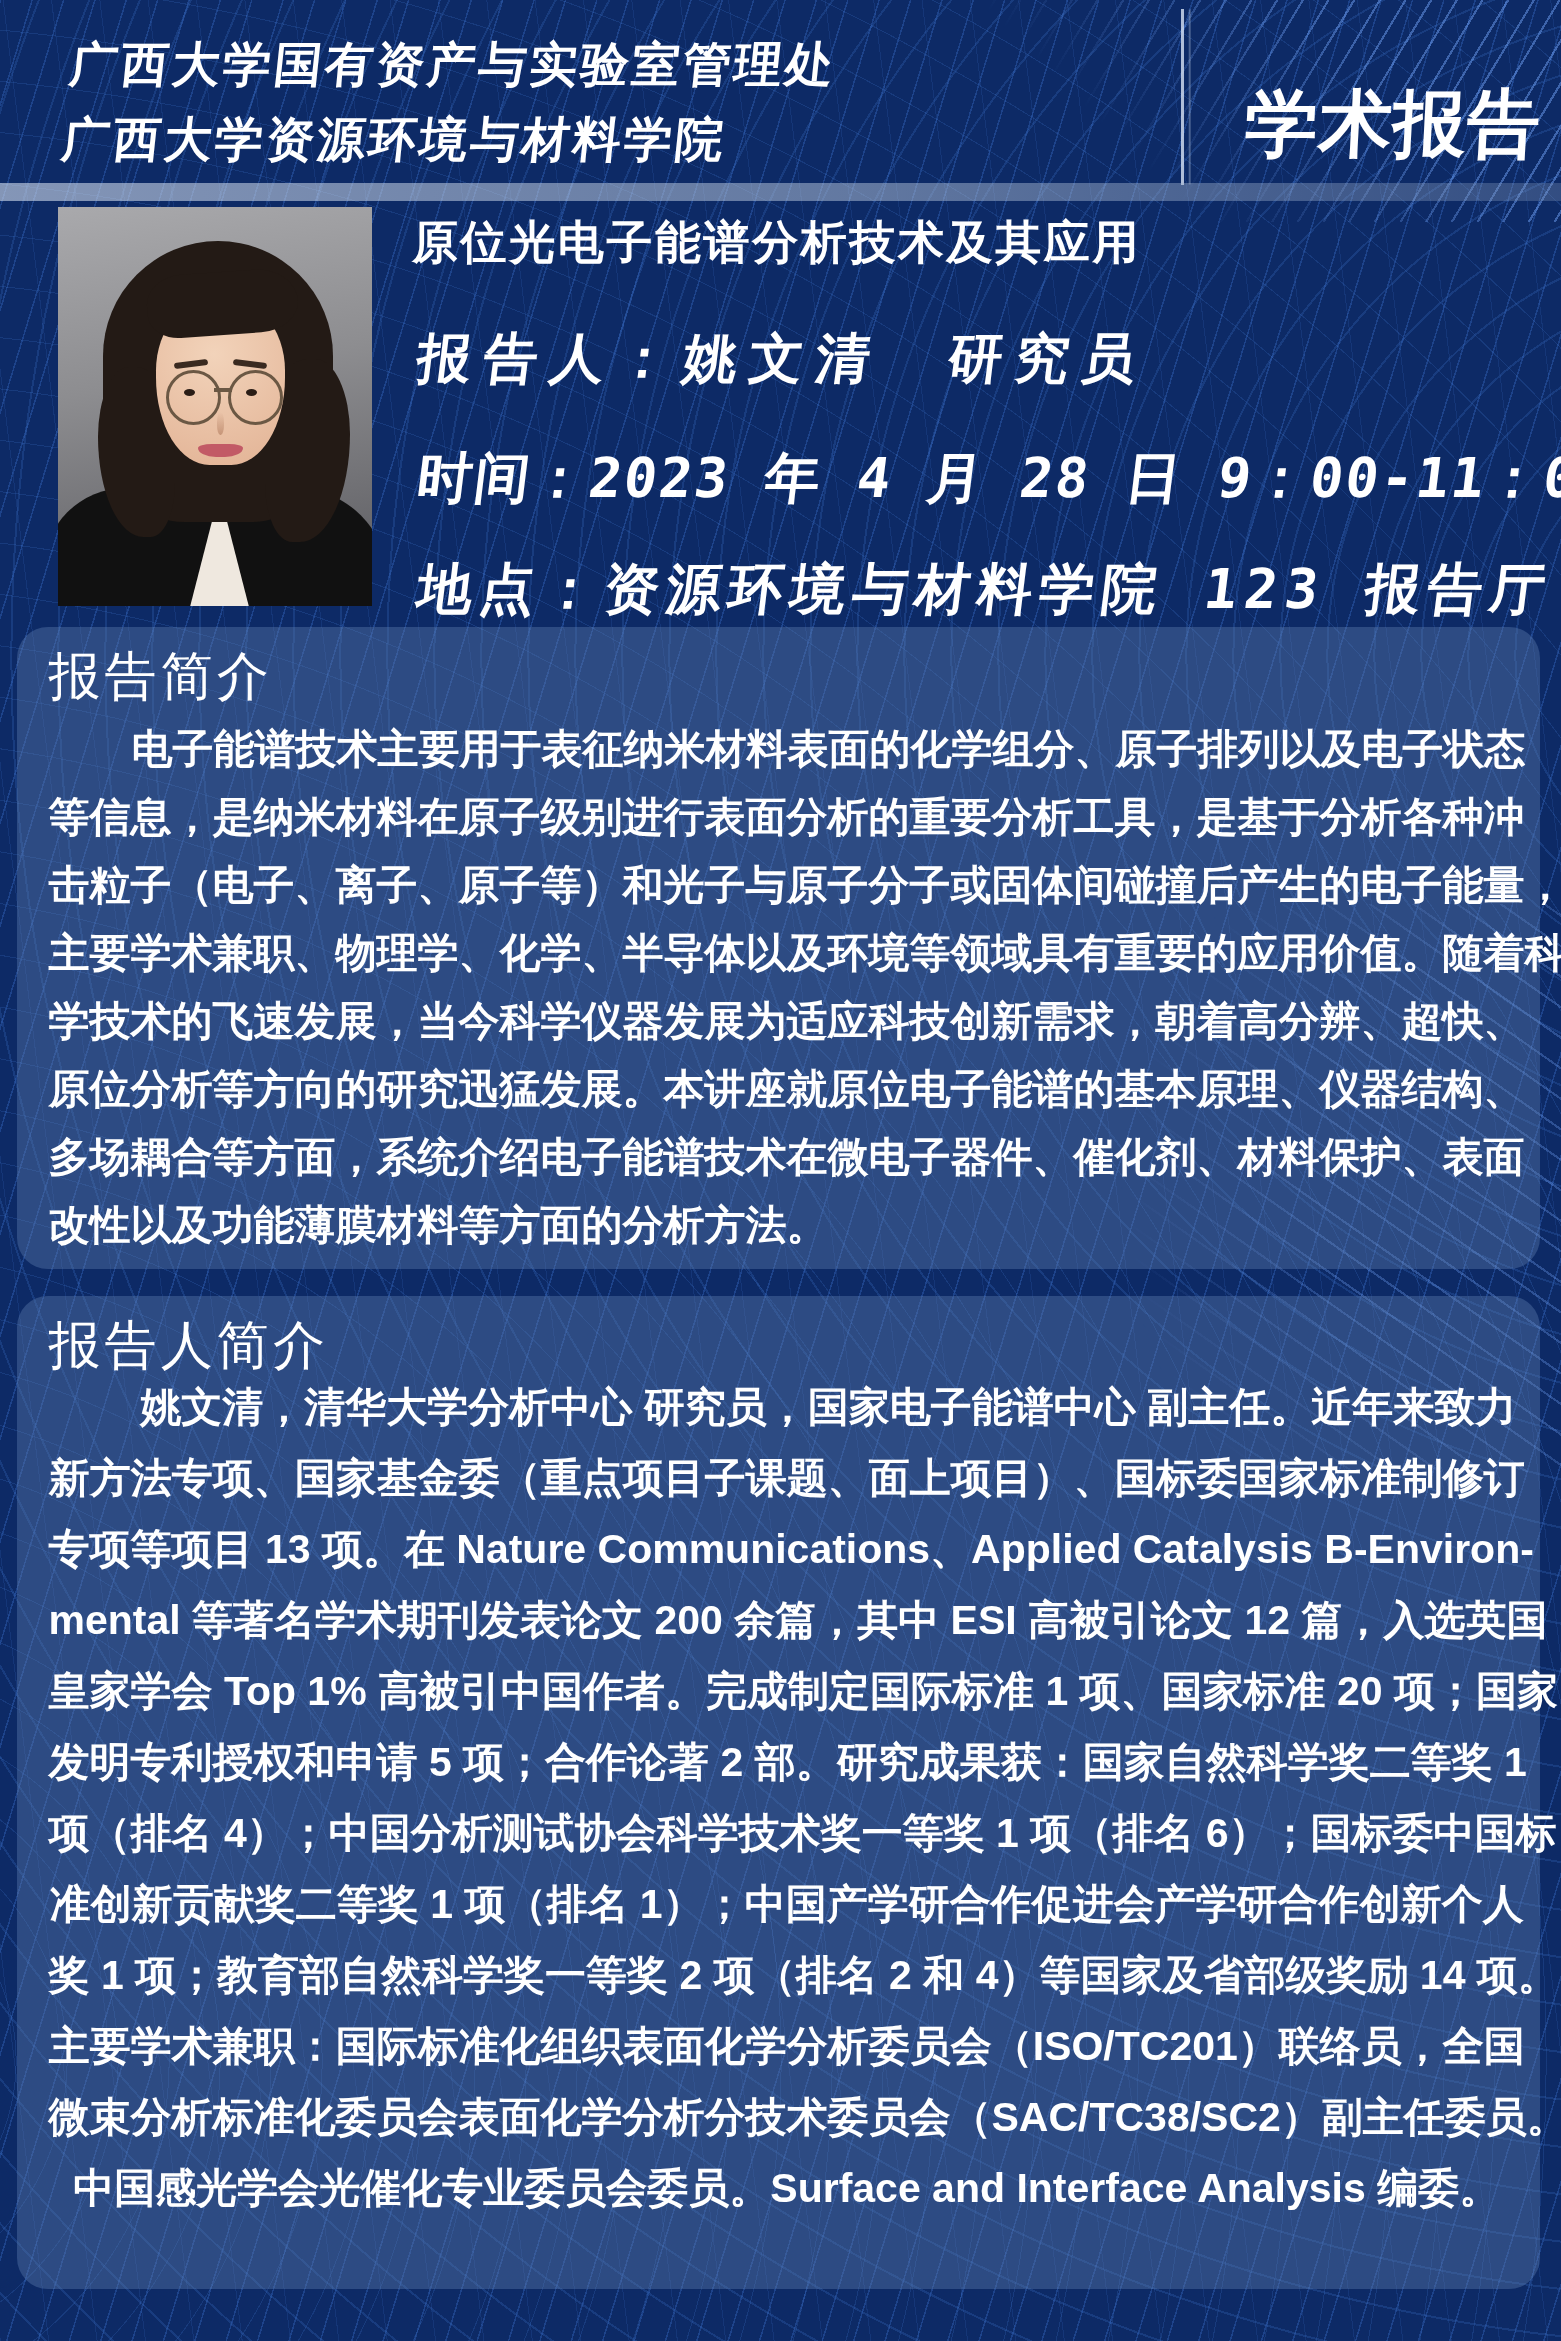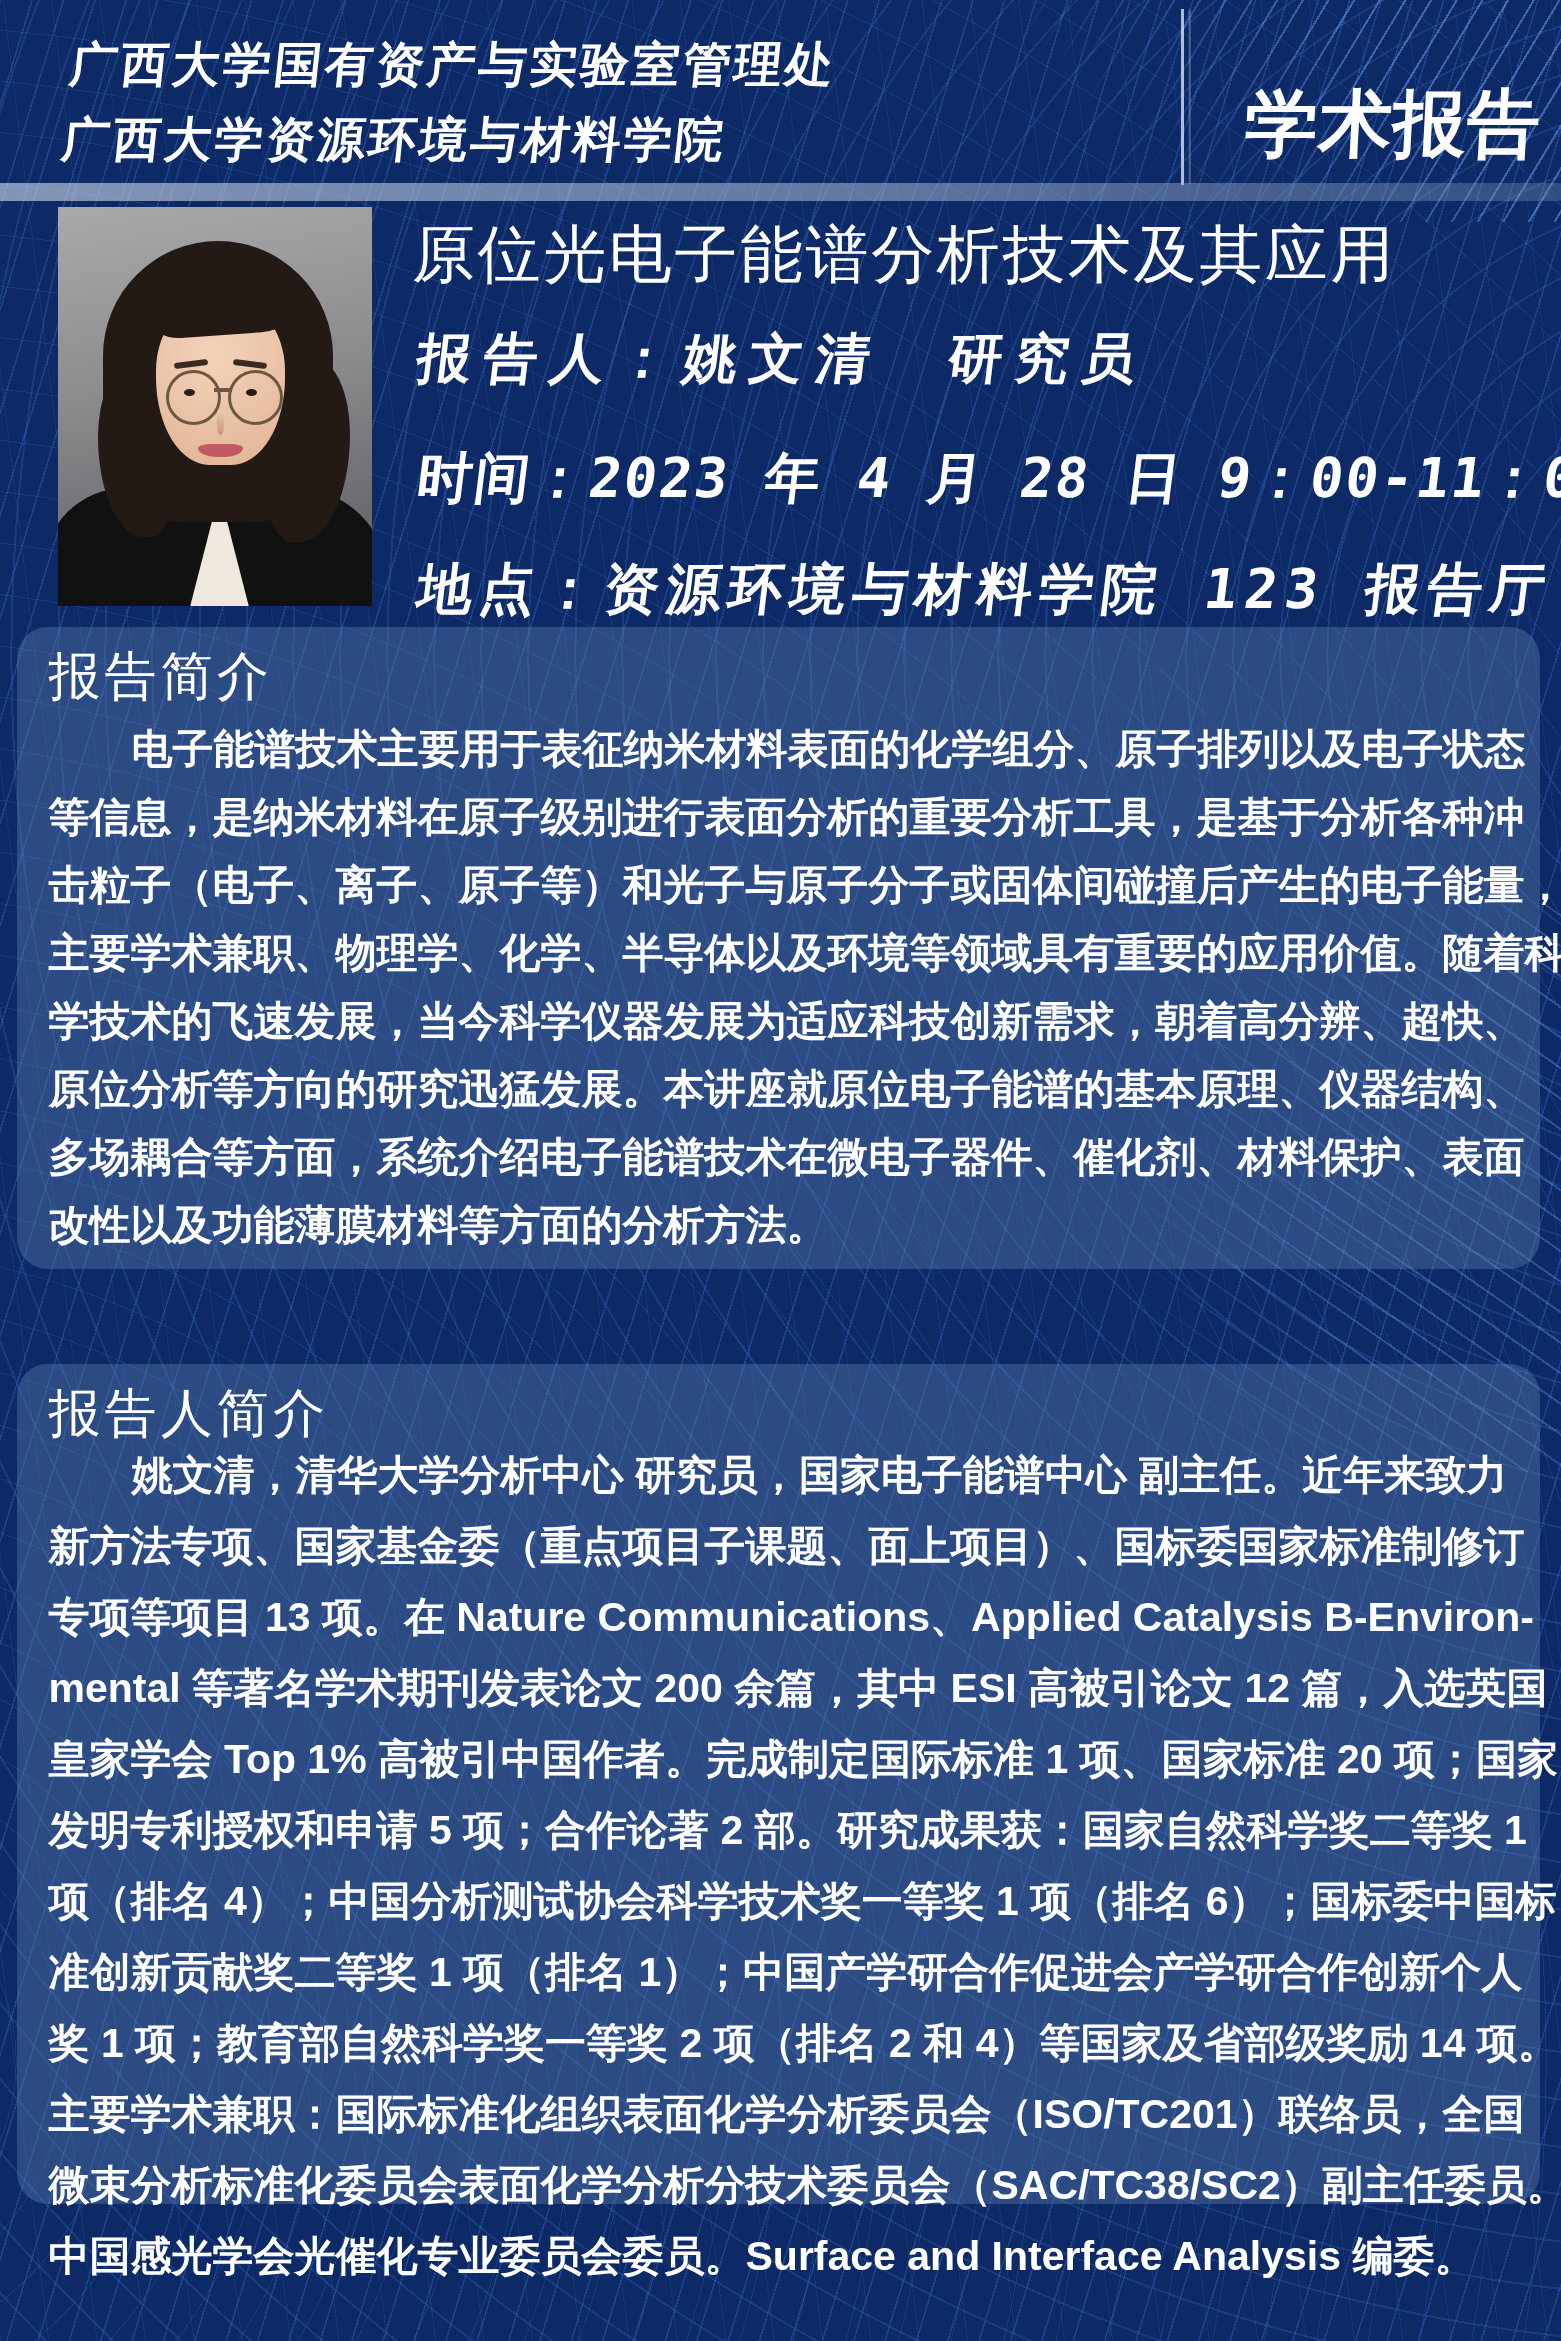--- a/index.html
+++ b/index.html
@@ -32,21 +32,21 @@
   
   .org-lines{position:absolute;left:66px;top:27px;font-size:48px;font-weight:700;
     letter-spacing:3.1px;line-height:75px;transform:skewX(-6deg);white-space:nowrap;}
   .badge{position:absolute;left:1245px;top:76px;font-size:73px;font-weight:700;
     letter-spacing:1px;white-space:nowrap;transform:skewX(-3deg);}
   .vline{position:absolute;left:1181px;top:9.3px;width:2.6px;height:176px;
     background:rgba(216,228,245,0.8);box-shadow:7.2px 0 0 -0.5px rgba(216,228,245,0.3);}
   .hband{position:absolute;left:0;top:183px;width:1562px;height:17.6px;
     background:linear-gradient(90deg, rgba(205,216,233,0.62), rgba(176,192,215,0.52) 55%, rgba(130,152,188,0.32));}
   
-  .hero-title{position:absolute;left:412px;top:212px;font-size:63px;font-weight:400;
+  .hero-title{position:absolute;left:412px;top:212px;font-size:46px;font-weight:700;
     letter-spacing:2.6px;white-space:nowrap;}
   .kai{font-family:"DejaVu Sans Mono",monospace;font-weight:700;transform:skewX(-7deg);
     transform-origin:left bottom;white-space:nowrap;}
   .speaker-line{position:absolute;left:413px;top:323px;font-size:54px;letter-spacing:12.4px;}
   .time-line{position:absolute;left:413px;top:442px;font-size:55px;letter-spacing:2.1px;}
   .venue-line{position:absolute;left:413px;top:553px;font-size:55px;letter-spacing:7.2px;}
   
   .photo{position:absolute;left:58px;top:207px;width:314px;height:399px;overflow:hidden;
     background:linear-gradient(170deg,#a9a9ac 0%,#8d8d90 42%,#58585d 100%);}
   .photo div{position:absolute;}
@@ -76,21 +76,21 @@
   .ph-eye{width:11.4px;height:7.2px;background:#2a1d16;border-radius:50%;top:182px;}
   .ph-eye.l{left:126px;} .ph-eye.r{left:188px;}
   .ph-nose{left:159px;top:205px;width:7.2px;height:23px;border-radius:45%;
     background:linear-gradient(180deg,transparent,rgba(170,115,85,0.55));}
   .ph-lips{left:140px;top:237px;width:45px;height:13.4px;background:#c25a66;
     border-radius:45% 45% 60% 60% / 45% 45% 100% 100%;}
   
   .panel{position:absolute;left:16.5px;width:1523px;background:rgba(98,130,178,0.38);
     border-radius:31px;}
   .panel-1{top:627px;height:642px;}
-  .panel-2{top:1364px;height:840px;}
+  .panel-2{top:1296px;height:993px;text-align:center;}
   .panel-heading{position:absolute;left:32px;top:14.5px;font-size:52px;font-weight:400;
     letter-spacing:4.1px;white-space:nowrap;}
   .para{position:absolute;left:32px;right:14.5px;}
   .para-1{top:88px;}
   .para-2{top:76px;}
   .line{font-size:41px;font-weight:700;line-height:68px;white-space:nowrap;}
   .para-2 .line{line-height:71px;}
   .indent{padding-left:83px;}
 </style>
 </head>

